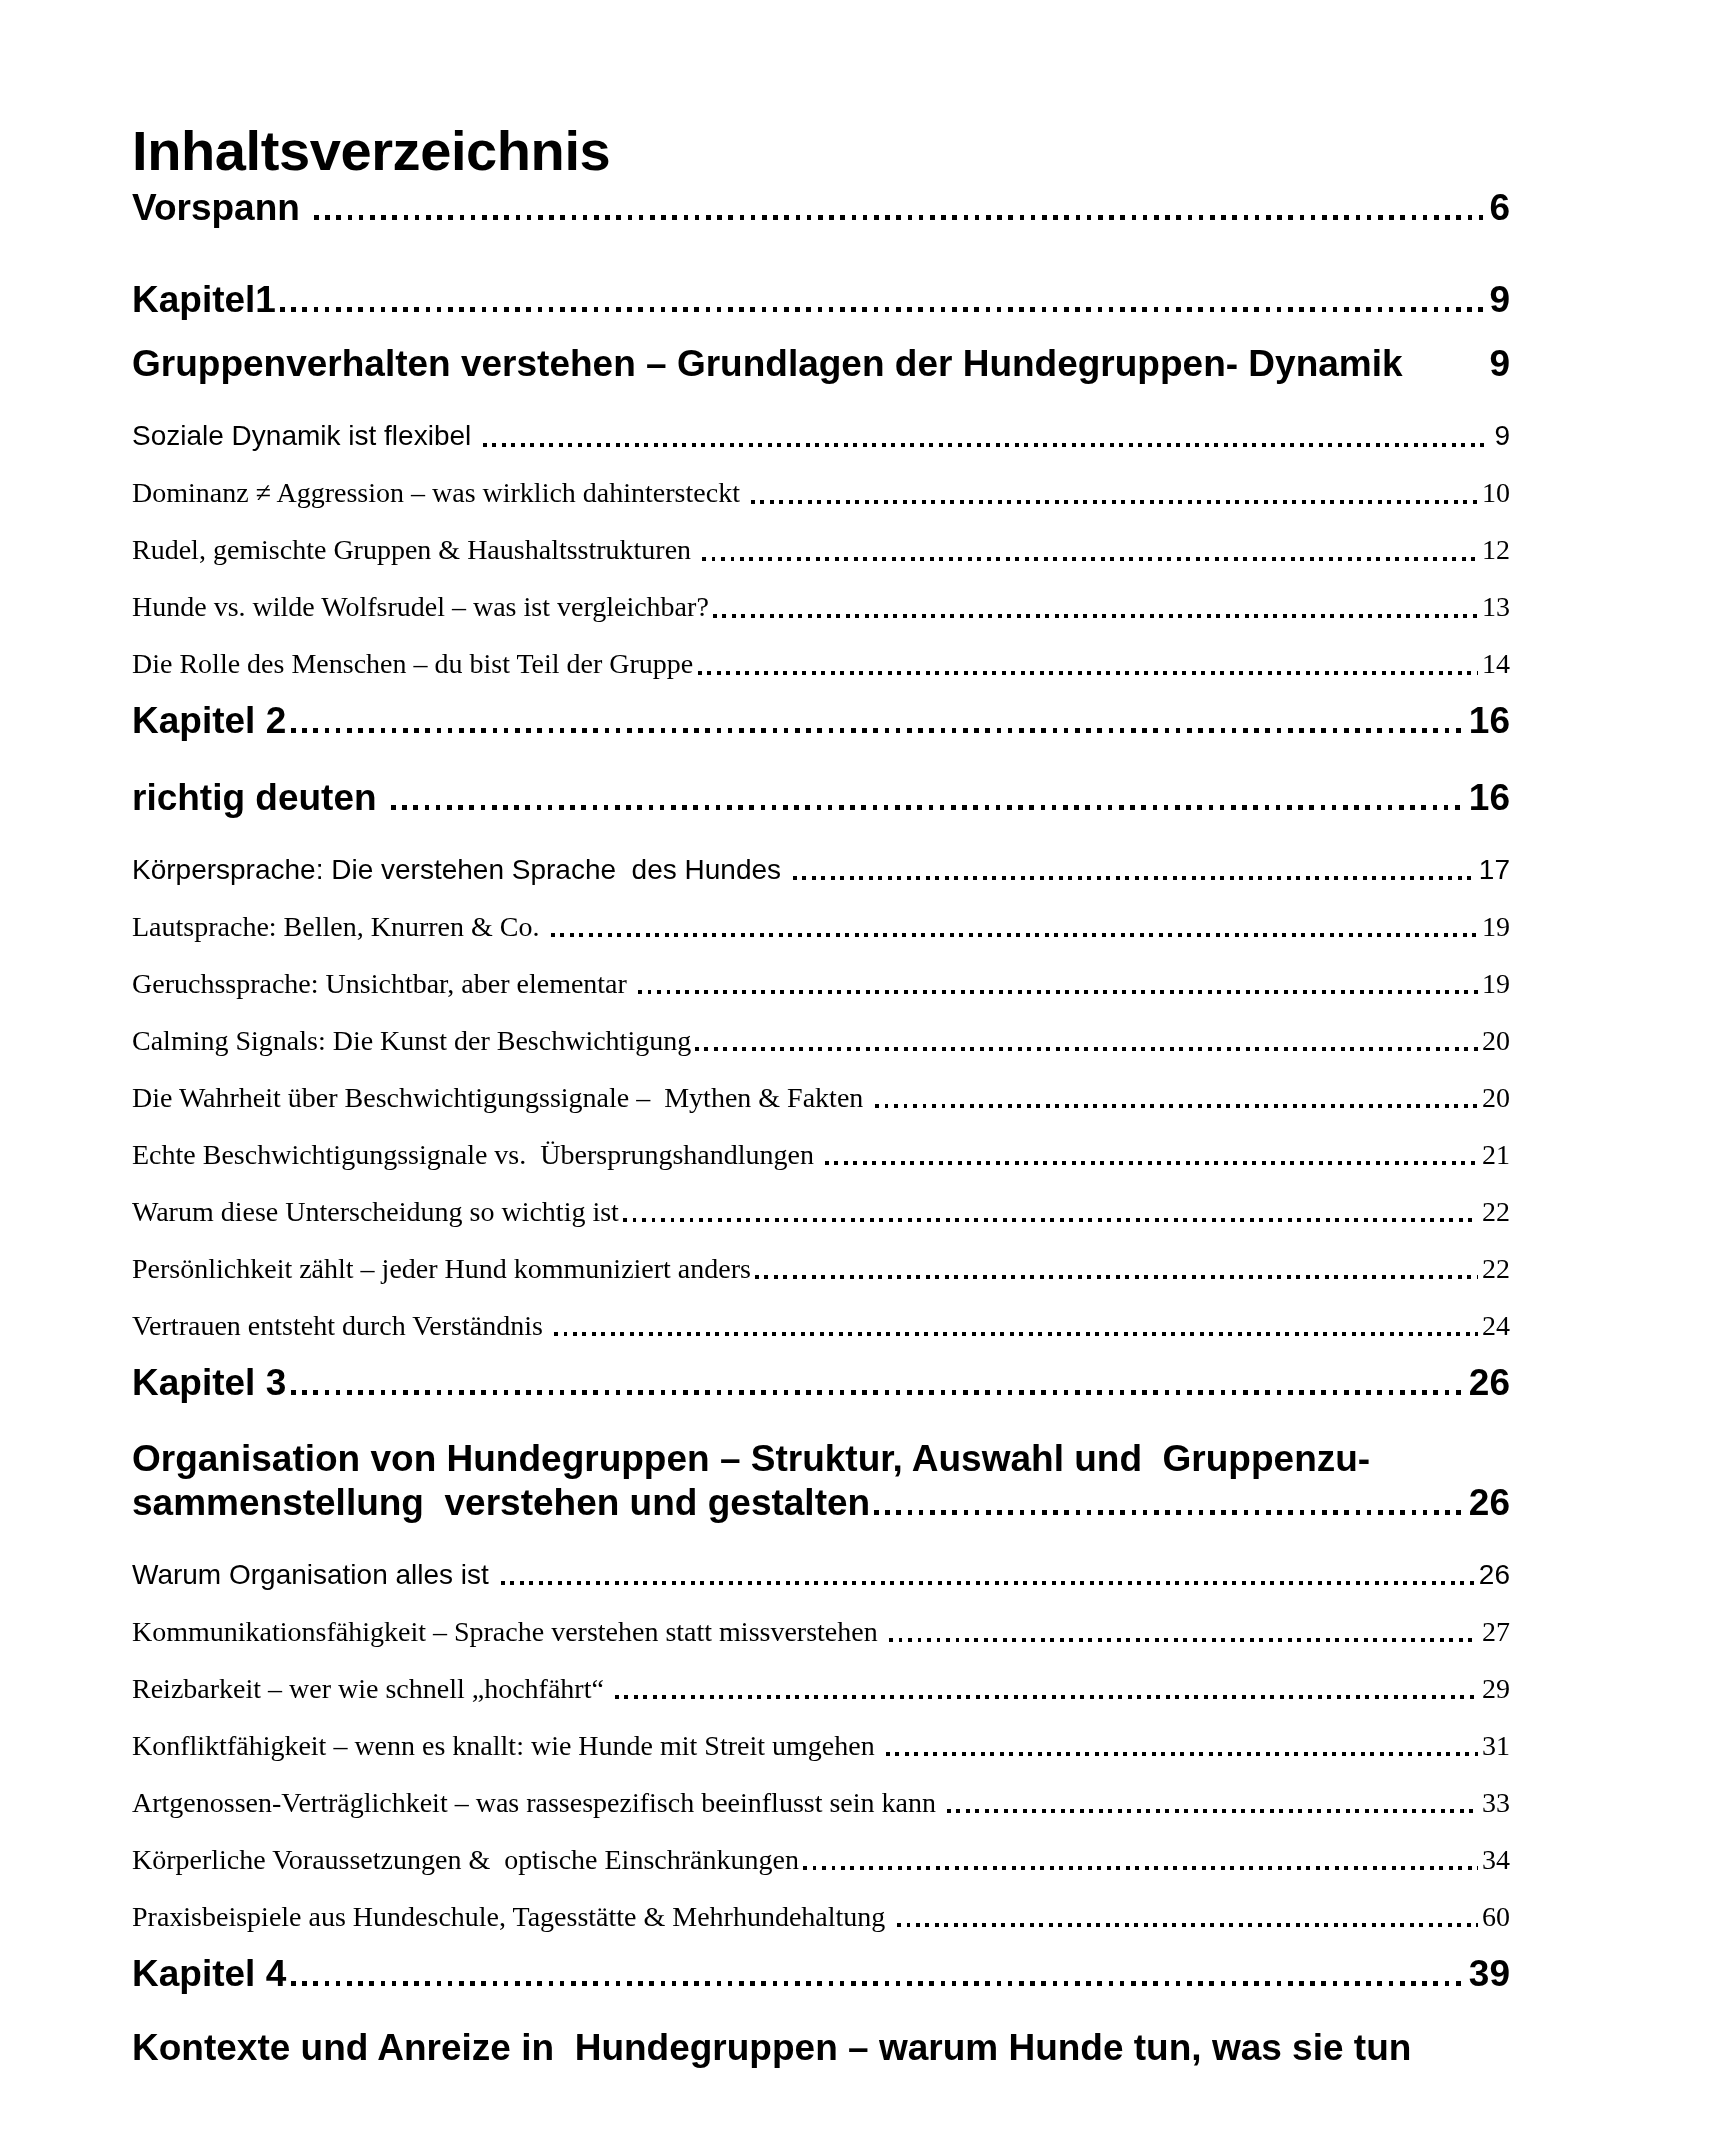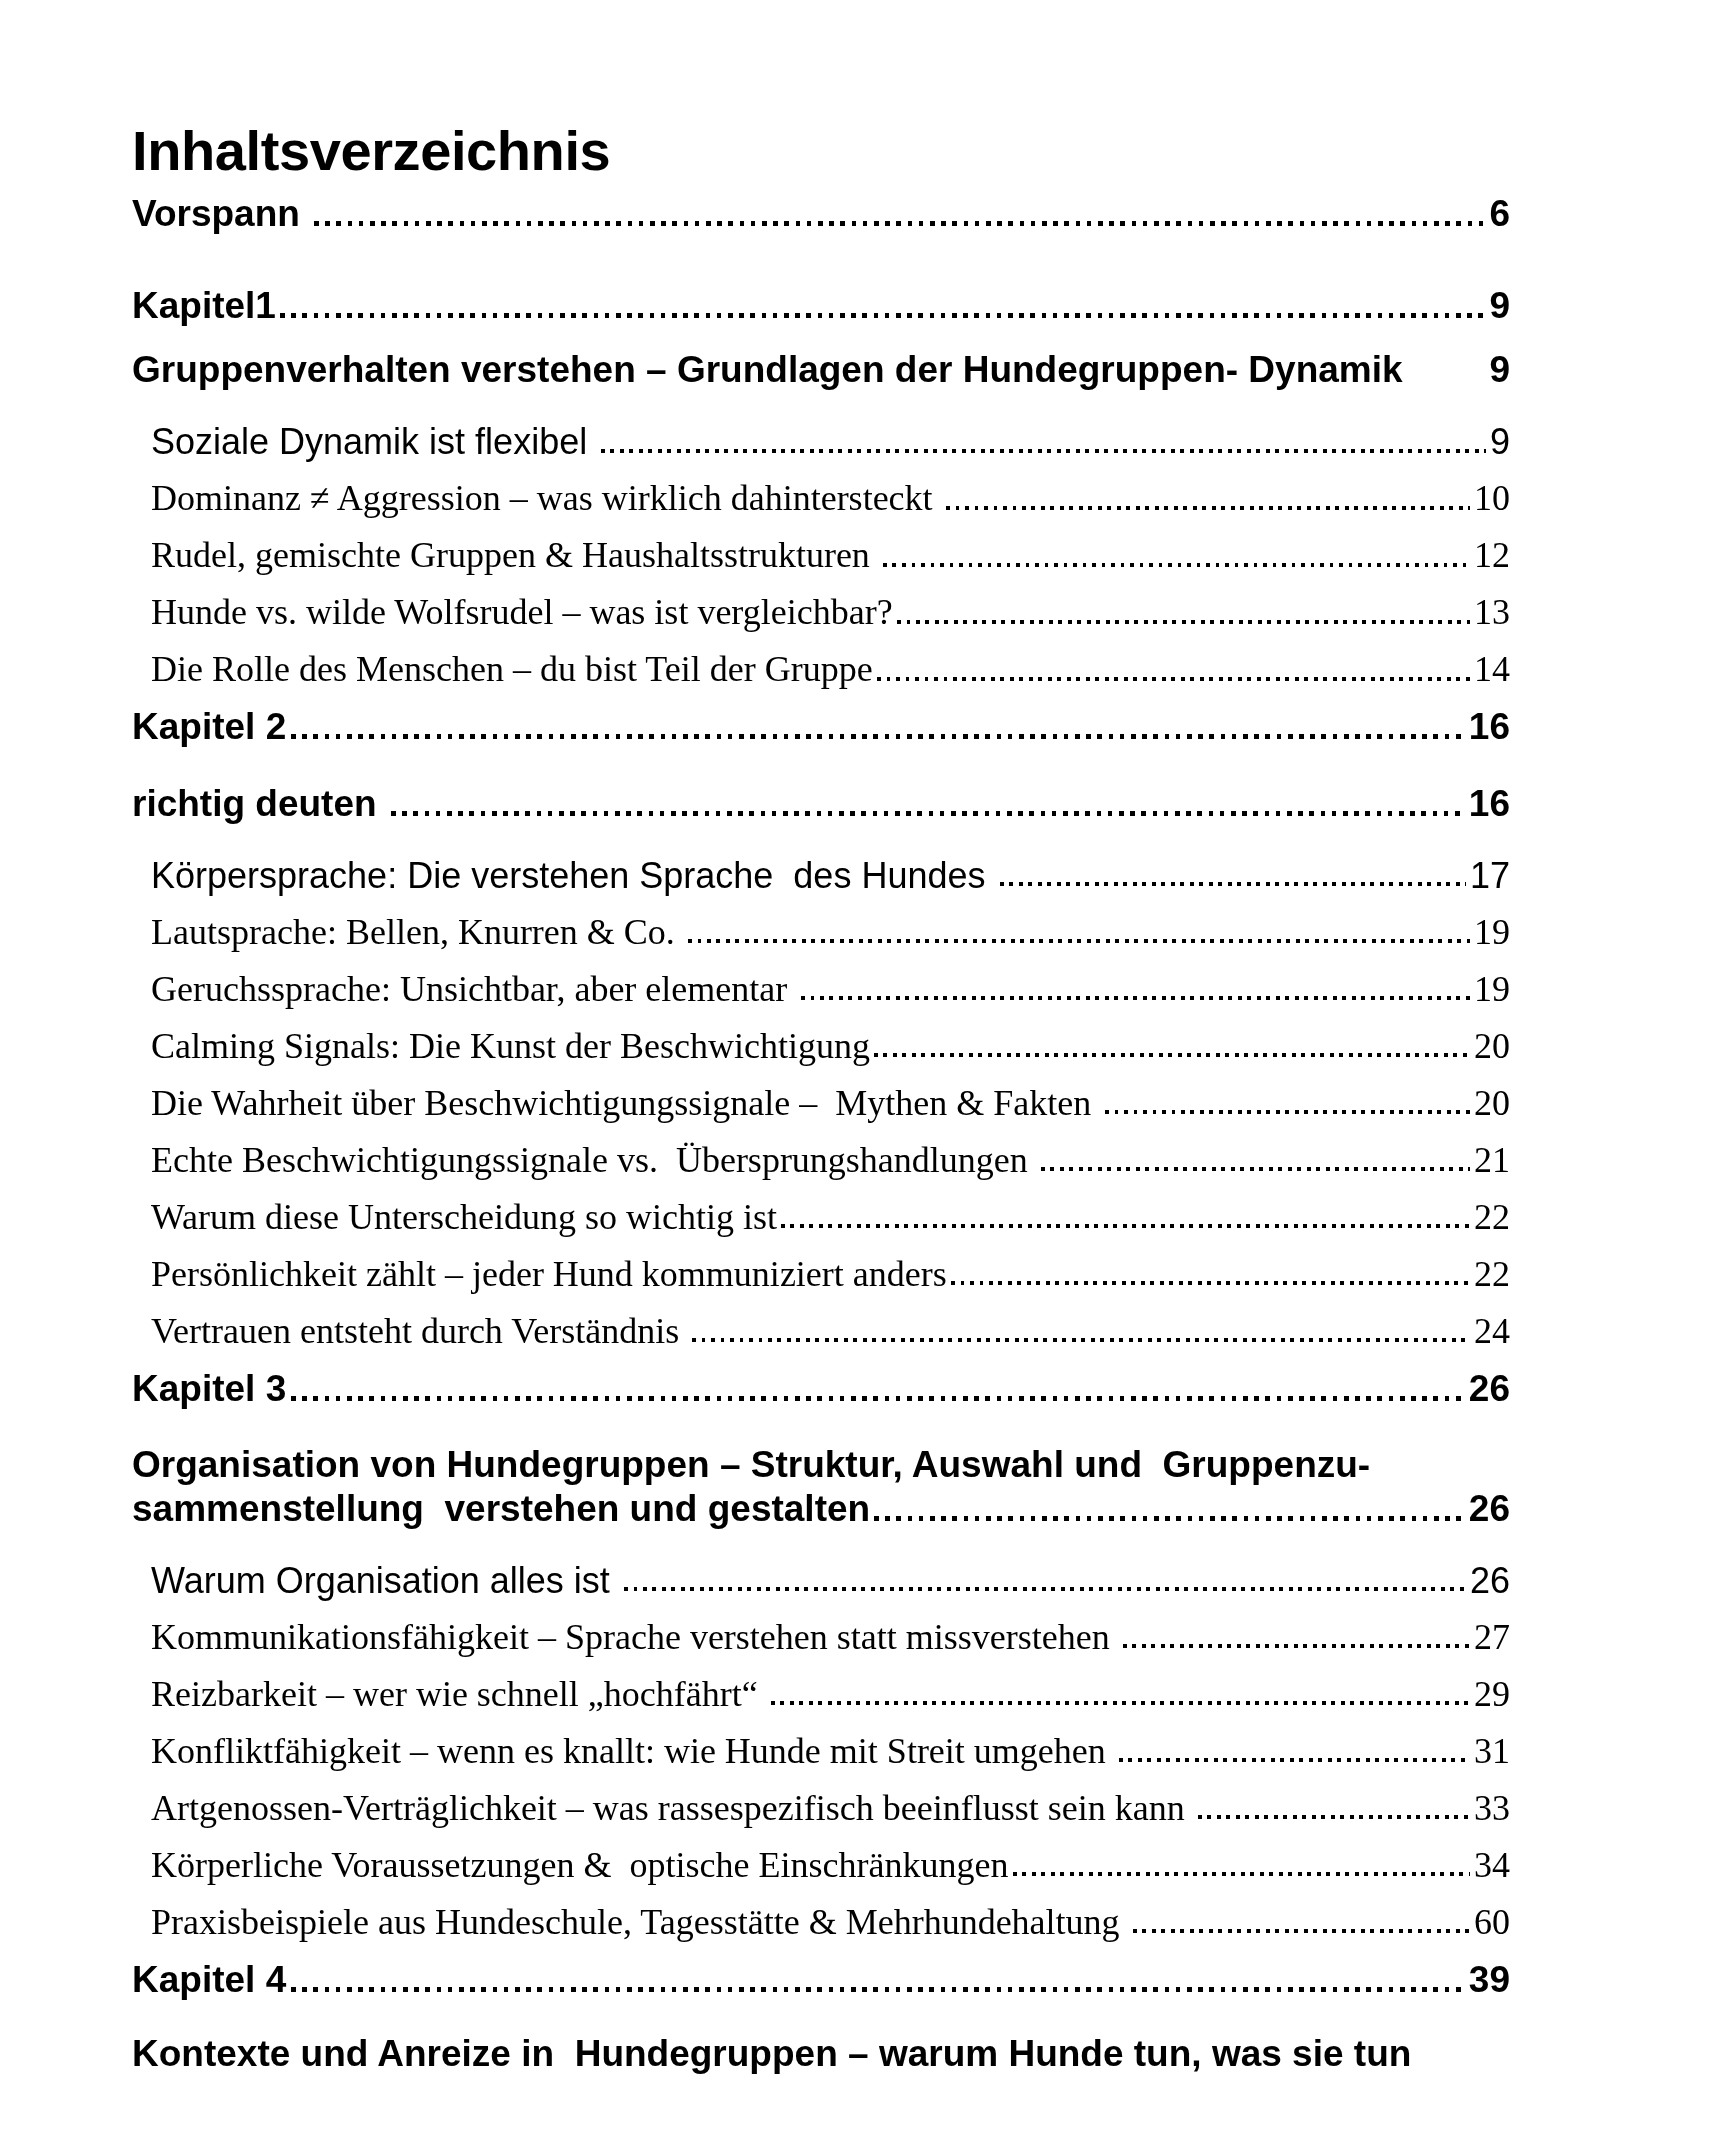--- a/index.html
+++ b/index.html
@@ -30,28 +30,28 @@
     margin: 0 4.3px 10.3px 4.3px;
     height: 3.9px;
     background: repeating-linear-gradient(90deg, #000 0 3.9px, transparent 3.9px 9.5px);
   }
   .leader.b {
     height: 4.7px;
     margin-bottom: 10px;
     background: repeating-linear-gradient(90deg, #000 0 4.7px, transparent 4.7px 11.2px);
   }
   
-  .t2 { font-size: 36px; line-height: 43px; font-weight: normal; margin-left: 19px; }
+  .t2 { font-size: 28px; line-height: 43px; font-weight: normal; }
   
   .t1 { font-size: 37px; line-height: 45px; font-weight: bold; }
   
   .h  { font-size: 37px; line-height: 44px; font-weight: bold; justify-content: space-between; }
   .hblock { }
   .hline1 { font-size: 37px; line-height: 44px; font-weight: bold; white-space: pre; }
-  .mt0   { margin-top: 6px; }
+  .mt0   { margin-top: 0; }
   .mt30  { margin-top: 13px; }
   .mt33  { margin-top: 14px; font-family: Liberation Serif, serif; }
   .mt46  { margin-top: 20px; }
   .mt64  { margin-top: 27.5px; }
   .mt66  { margin-top: 28px; }
   .mt70  { margin-top: 30px; }
   .mt75  { margin-top: 32px; }
   .mt76  { margin-top: 33px; }
   .mt110 { margin-top: 47px; }
 </style>

